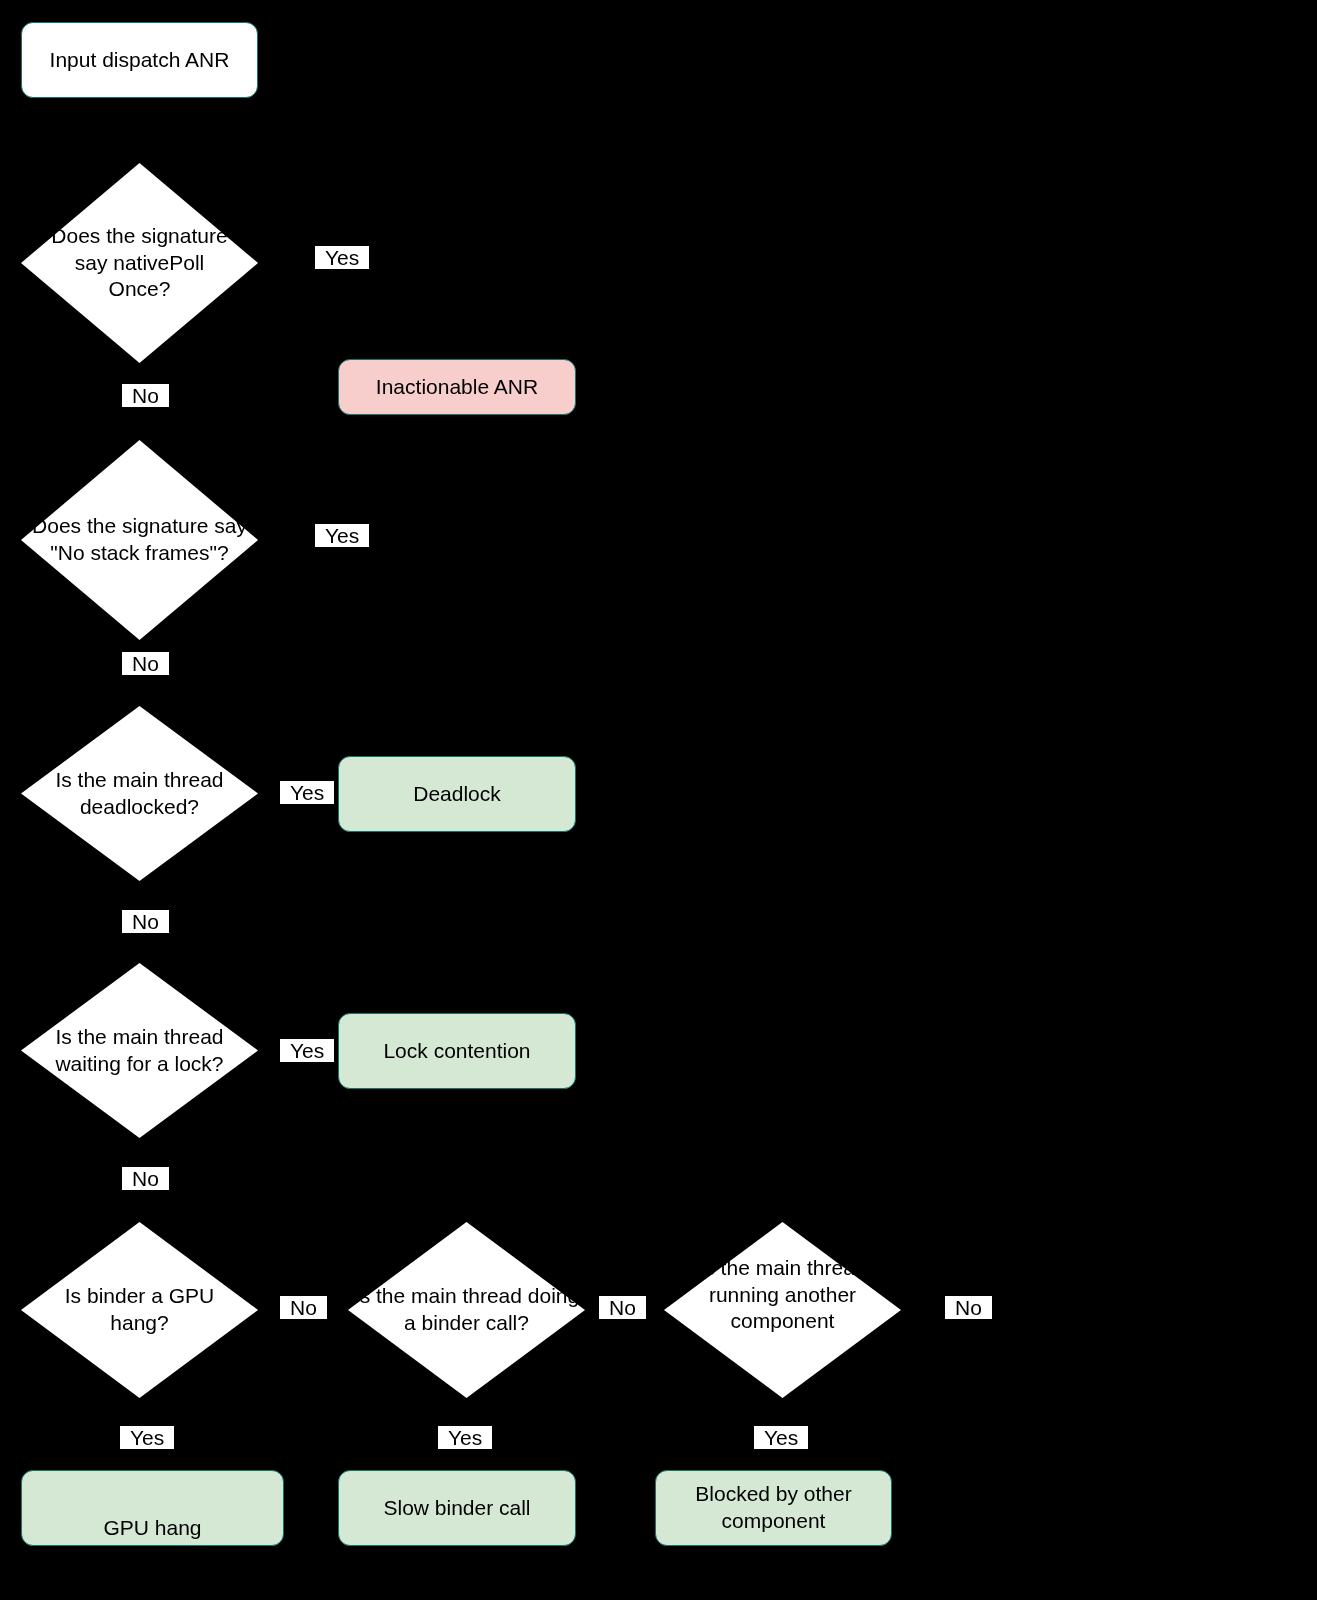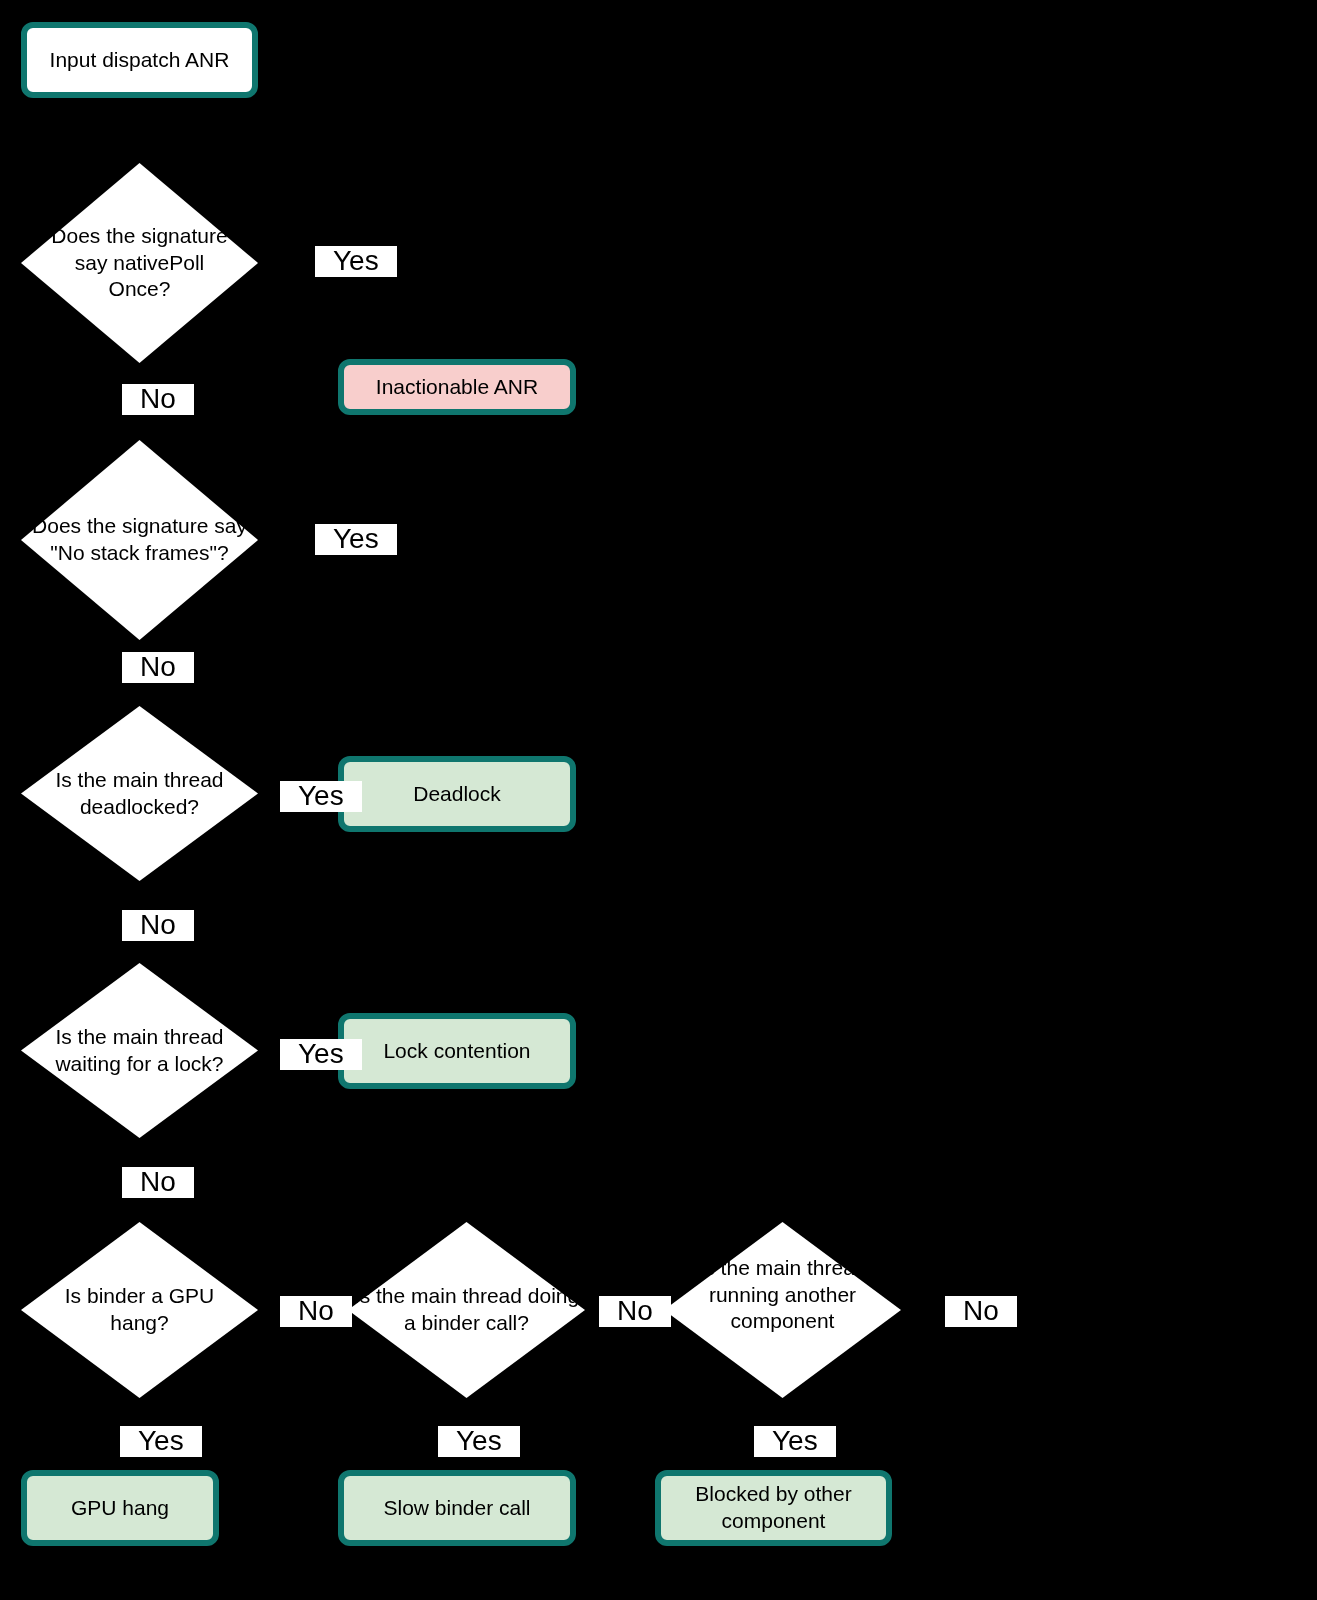--- a/index.html
+++ b/index.html
@@ -28,21 +28,21 @@
     justify-content: center;
     text-align: center;
     color: #000000;
     font-size: 21px;
     line-height: 1.28;
     z-index: 3;
   }
 
   .rect {
     border-radius: 12px;
-    border: 6px solid #0f766e;
+    border: 1px solid #0f766e;
     padding: 3px 10px;
   }
   .rect.start  { background: #FFFFFF; }
   .rect.bad    { background: #F8CECC; }
   .rect.result { background: #D5E8D4; }
 
   
   .diamond {
     background: transparent;
     border: none;
@@ -63,23 +63,23 @@
     pointer-events: none;
   }
   .diamond .dlabel.wide   { width: 120%; }
   .diamond .dlabel.narrow { width: 76%;  }
 
   
   .edge-label {
     position: absolute;
     background: #FFFFFF;
     color: #000000;
-    font-size: 28px;
+    font-size: 21px;
     line-height: 1.1;
-    padding: 0 18px;
+    padding: 0 10px;
     white-space: nowrap;
     z-index: 6;
   }
 
   
   #wires {
     position: absolute;
     left: 0;
     top: 0;
     width: 1317px;
@@ -172,21 +172,21 @@
   <div class="edge-label" style="left:438px; top:1426px;">Yes</div>
 
   <div class="node diamond" style="left:664px; top:1222px; width:237px; height:176px;">
     <span class="shape"></span>
     <span class="dlabel wide" style="margin-top:-14px;">Is the main thread running another component</span>
   </div>
   <div class="edge-label" style="left:945px; top:1296px;">No</div>
   <div class="edge-label" style="left:754px; top:1426px;">Yes</div>
 
 
-  <div class="node rect result" style="left:21px; top:1470px; width:198px; height:76px;">
+  <div class="node rect result" style="left:21px; top:1470px; width:263px; height:76px;align-items:flex-end;">
     <span>GPU hang</span>
   </div>
 
   <div class="node rect result" style="left:338px; top:1470px; width:238px; height:76px;">
     <span>Slow binder call</span>
   </div>
 
   <div class="node rect result" style="left:655px; top:1470px; width:237px; height:76px;">
     <span>Blocked by other component</span>
   </div>

